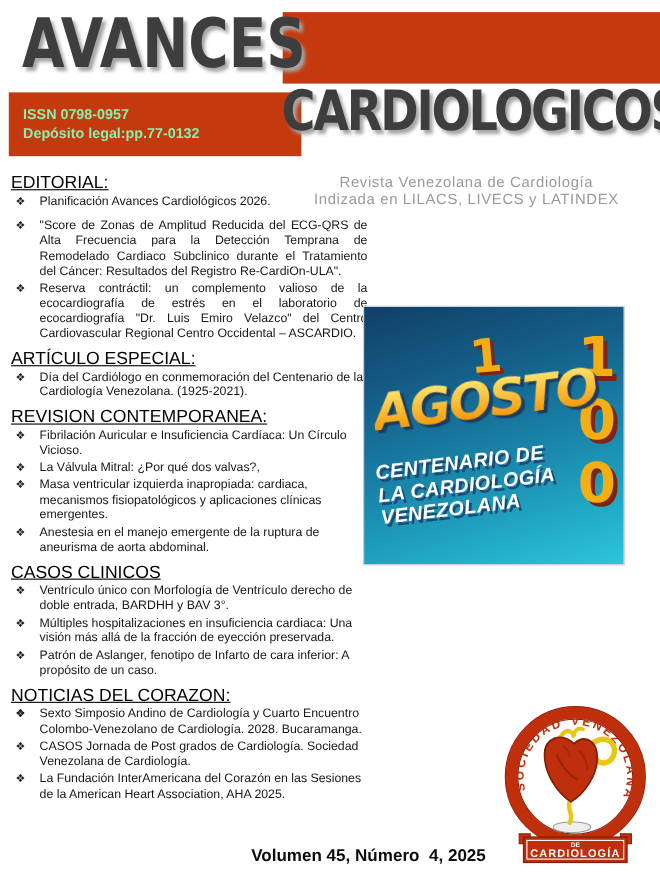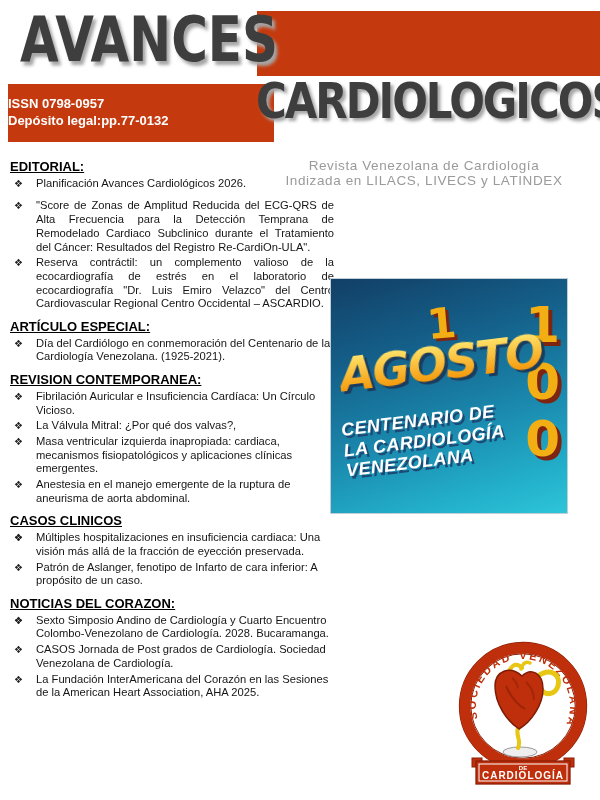--- a/index.html
+++ b/index.html
@@ -5,32 +5,32 @@
   html,body{margin:0;padding:0;background:#e9e9e9;}
   #page{position:relative;width:600px;height:800px;background:#ffffff;overflow:hidden;
         font-family:"Liberation Sans",sans-serif;color:#111;}
 
   
   .band-top{position:absolute;left:257px;top:11px;width:343px;height:65px;background:#c43a0e;}
   .title-avances{position:absolute;left:20px;top:4px;font-family:"DejaVu Sans",sans-serif;
     font-size:50px;font-weight:bold;color:#3e3e3e;letter-spacing:0px;
     transform:scaleY(1.24);transform-origin:left top;text-shadow:3px 3px 3px #a6a6a6;white-space:nowrap;}
   .issn-box{position:absolute;left:8px;top:84px;width:266px;height:58px;background:#c43a0e;
-    color:#ffffff;font-weight:bold;font-size:13px;line-height:17px;padding:11px 0 0 0;box-sizing:border-box;}
+    color:#86efac;font-weight:bold;font-size:13px;line-height:17px;padding:11px 0 0 13px;box-sizing:border-box;}
   .title-cardio{position:absolute;left:256px;top:71px;font-family:"DejaVu Sans",sans-serif;
     font-size:42px;font-weight:bold;color:#3e3e3e;letter-spacing:-2px;
     transform:scaleY(1.2);transform-origin:left top;text-shadow:3px 3px 3px #a6a6a6;white-space:nowrap;}
   .subtitle{position:absolute;left:252px;top:158px;width:344px;text-align:center;
     color:#9a9a9a;font-size:13.5px;line-height:15px;letter-spacing:0.6px;white-space:nowrap;}
 
   
   .toc{position:absolute;left:10px;top:160px;width:324px;font-size:11.2px;line-height:13.7px;color:#151515;}
   .sec{margin-top:9px;}
   .sec:first-child{margin-top:0;}
-  .sec h3{font-size:13px;font-weight:bold;text-decoration:underline;margin:0 0 3px 0;color:#000;}
+  .sec h3{font-size:16px;font-weight:normal;text-decoration:underline;margin:0 0 3px 0;color:#000;}
   .toc ul{list-style:none;margin:0;padding:0;}
   .toc li{position:relative;padding-left:26px;margin-bottom:2px;}
   .toc li .bl{position:absolute;left:4px;top:0;font-size:10px;color:#222;}
   .toc li.j{text-align:justify;}
 
   
   .poster{position:absolute;left:330px;top:278px;width:238px;height:236px;box-sizing:border-box;
     border:1px solid #c2ced6;overflow:hidden;
     background:linear-gradient(163deg,#123f66 0%,#14608a 30%,#1a86ab 58%,#22aec9 84%,#2dc5d9 100%);}
   .agosto{position:absolute;left:5px;top:70px;font-family:"DejaVu Sans",sans-serif;
@@ -100,21 +100,21 @@
         <li><span class="bl">❖</span><span>Fibrilación Auricular e Insuficiencia Cardíaca: Un Círculo Vicioso.</span></li>
         <li><span class="bl">❖</span><span>La Válvula Mitral: ¿Por qué dos valvas?,</span></li>
         <li><span class="bl">❖</span><span>Masa ventricular izquierda inapropiada: cardiaca, mecanismos fisiopatológicos y aplicaciones clínicas emergentes.</span></li>
         <li><span class="bl">❖</span><span>Anestesia en el manejo emergente de la ruptura de aneurisma de aorta abdominal.</span></li>
       </ul>
     </div>
 
     <div class="sec">
       <h3>CASOS CLINICOS</h3>
       <ul>
-        <li><span class="bl">❖</span></li>
+        <li><span class="bl">❖</span><span>Ventrículo único con Morfología de Ventrículo derecho de doble entrada, BARDHH y BAV 3°.</span></li>
         <li><span class="bl">❖</span><span>Múltiples hospitalizaciones en insuficiencia cardiaca: Una visión más allá de la fracción de eyección preservada.</span></li>
         <li><span class="bl">❖</span><span>Patrón de Aslanger, fenotipo de Infarto de cara inferior: A propósito de un caso.</span></li>
       </ul>
     </div>
 
     <div class="sec">
       <h3>NOTICIAS DEL CORAZON:</h3>
       <ul>
         <li><span class="bl">❖</span></li>
         <li><span class="bl">❖</span><span>Sexto Simposio Andino de Cardiología y Cuarto Encuentro Colombo-Venezolano de Cardiología. 2028. Bucaramanga.</span></li>
@@ -170,14 +170,15 @@
     <g>
       <rect x="20" y="118" width="10" height="9" fill="#bf2f0b" stroke="#8a2008" stroke-width="1"></rect>
       <rect x="112" y="118" width="10" height="9" fill="#bf2f0b" stroke="#8a2008" stroke-width="1"></rect>
       <rect x="24" y="121" width="94" height="23" fill="#bf2f0b" stroke="#8a2008" stroke-width="1.3"></rect>
       <rect x="27" y="124" width="88" height="17" fill="none" stroke="#ffffff" stroke-width="1"></rect>
       <text x="71" y="130" text-anchor="middle" font-family="Liberation Sans, sans-serif" font-size="6" font-weight="bold" fill="#ffffff">DE</text>
       <text x="71" y="139" text-anchor="middle" font-family="Liberation Sans, sans-serif" font-size="10" font-weight="bold" letter-spacing="1" fill="#ffffff">CARDIOLOGÍA</text>
     </g>
   </svg>
 
+  <div class="footer">Volumen 45, Número  4, 2025</div>
 
 </div>
 
 </body></html>

